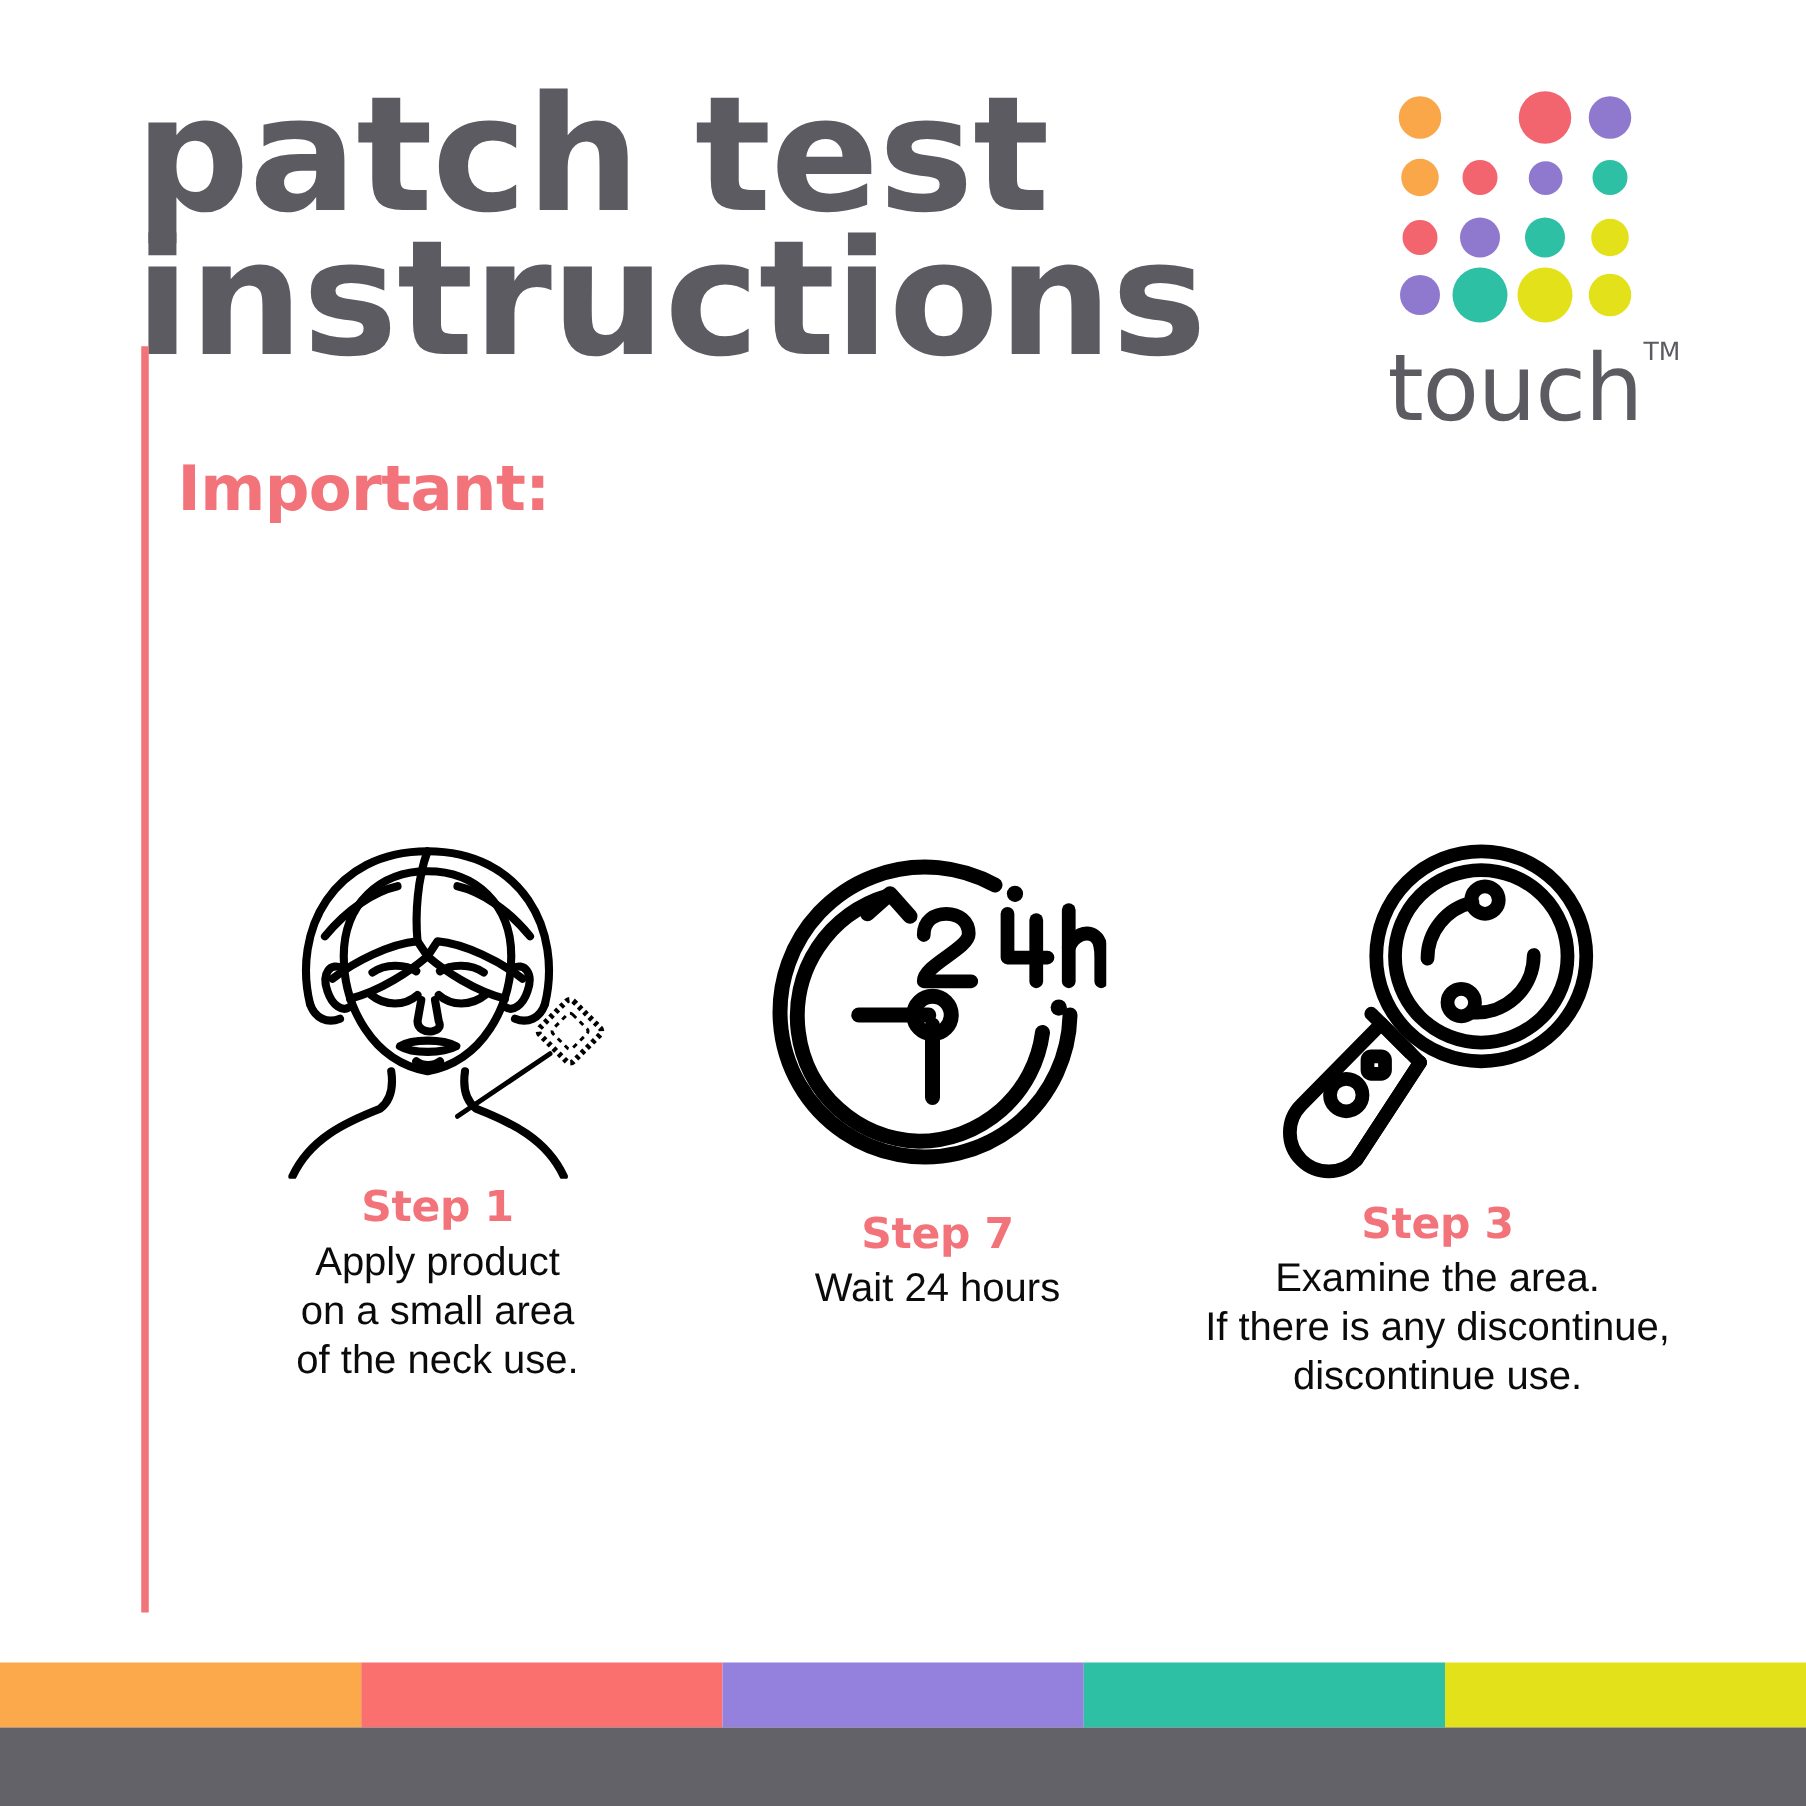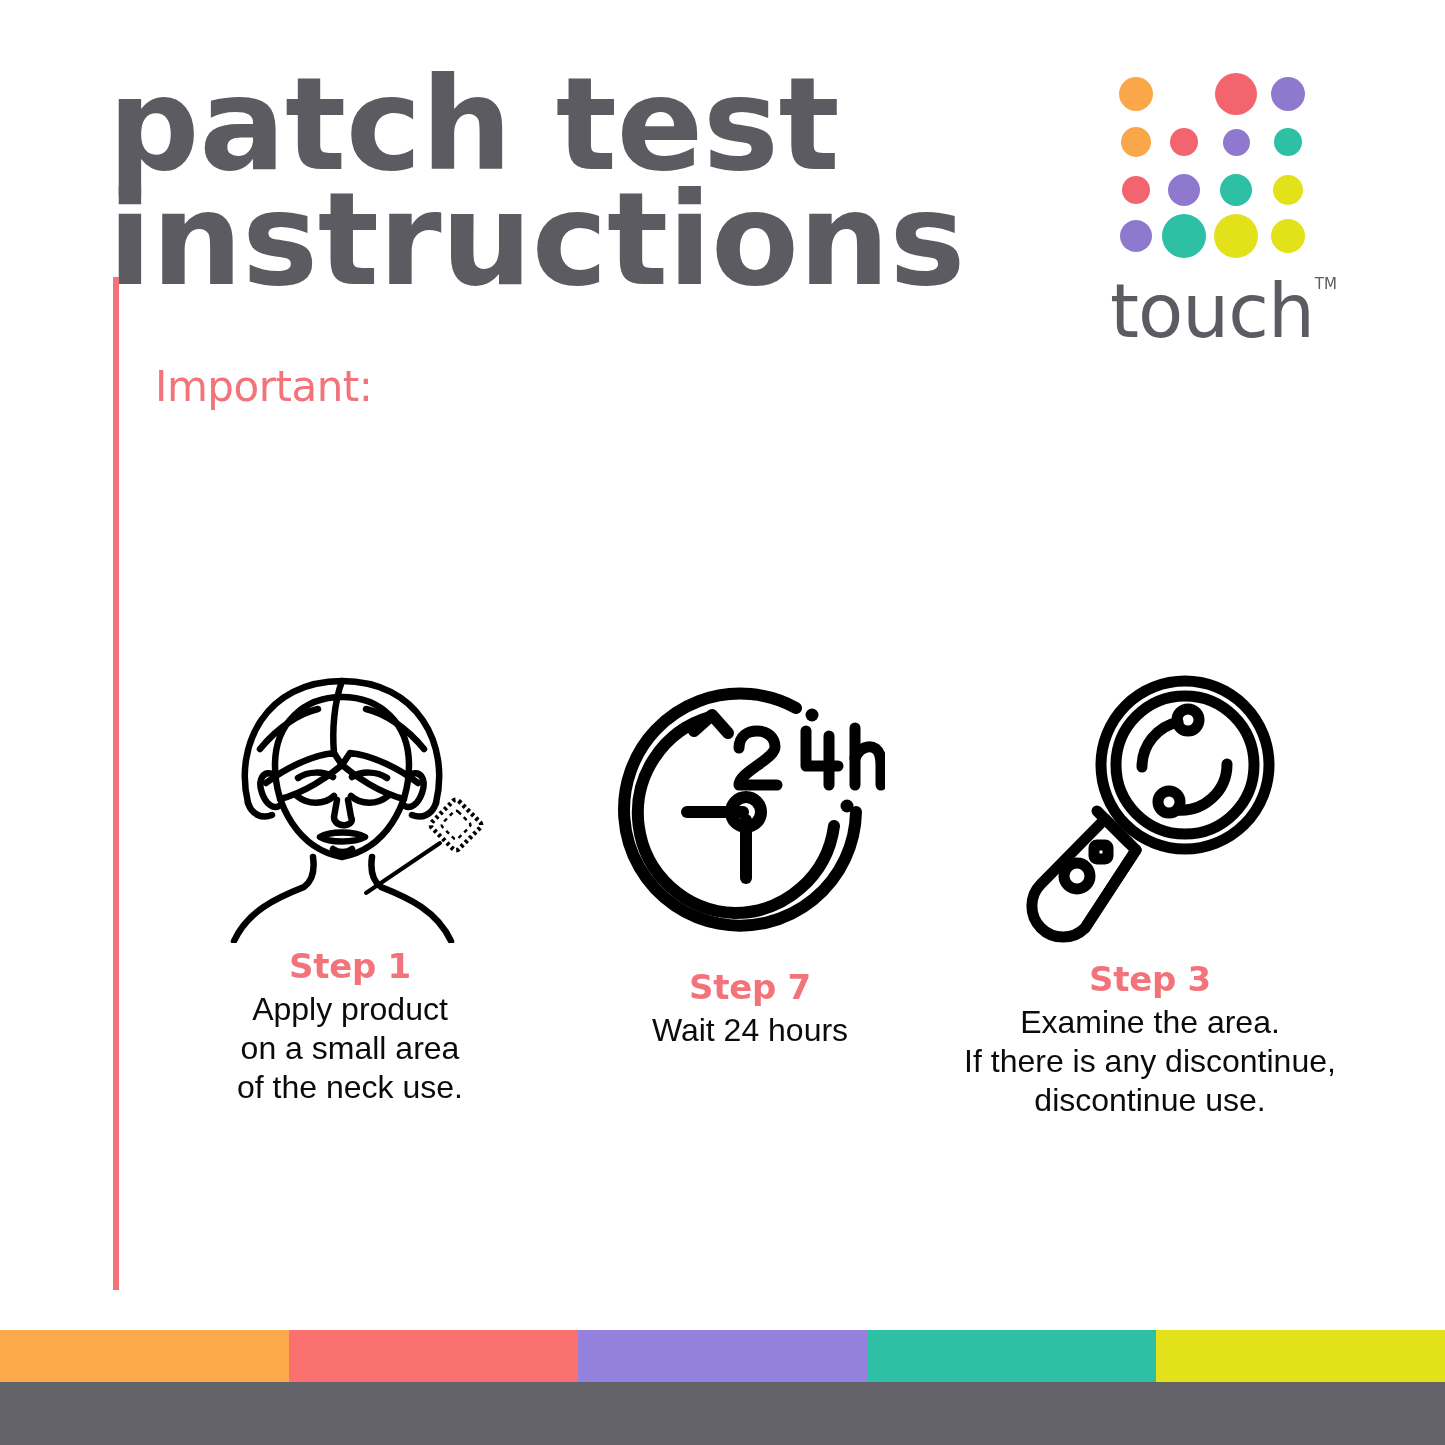--- a/index.html
+++ b/index.html
@@ -48,43 +48,43 @@
     position: absolute;
     left: 1110px; top: 274px;
     font-family: "DejaVu Sans", sans-serif;
     font-weight: normal;
     font-size: 74px;
     color: #5c5b62;
     letter-spacing: -1px;
     line-height: 1;
   }
   .brand .tm {
-    font-size: 15px;
+    font-size: 20px;
     vertical-align: super;
     position: relative;
     top: -22px;
     left: 1px;
     letter-spacing: 0;
   }
 
   
   .accent-rule {
     position: absolute;
     left: 113px; top: 277px;
     width: 6px; height: 1013px;
     background: #f2737a;
   }
 
   
   .important-label {
     position: absolute;
-    left: 155px; top: 362px;
+    left: 142px; top: 362px;
     font-family: "DejaVu Sans", sans-serif;
-    font-weight: normal;
-    font-size: 42px;
+    font-weight: bold;
+    font-size: 50px;
     color: #f2737a;
     letter-spacing: -0.5px;
   }
   .body-copy {
     position: absolute;
     left: 153px; top: 424px;
     width: 1180px;
     font-family: "Liberation Sans", sans-serif;
     font-size: 45px;
     line-height: 1.37;

